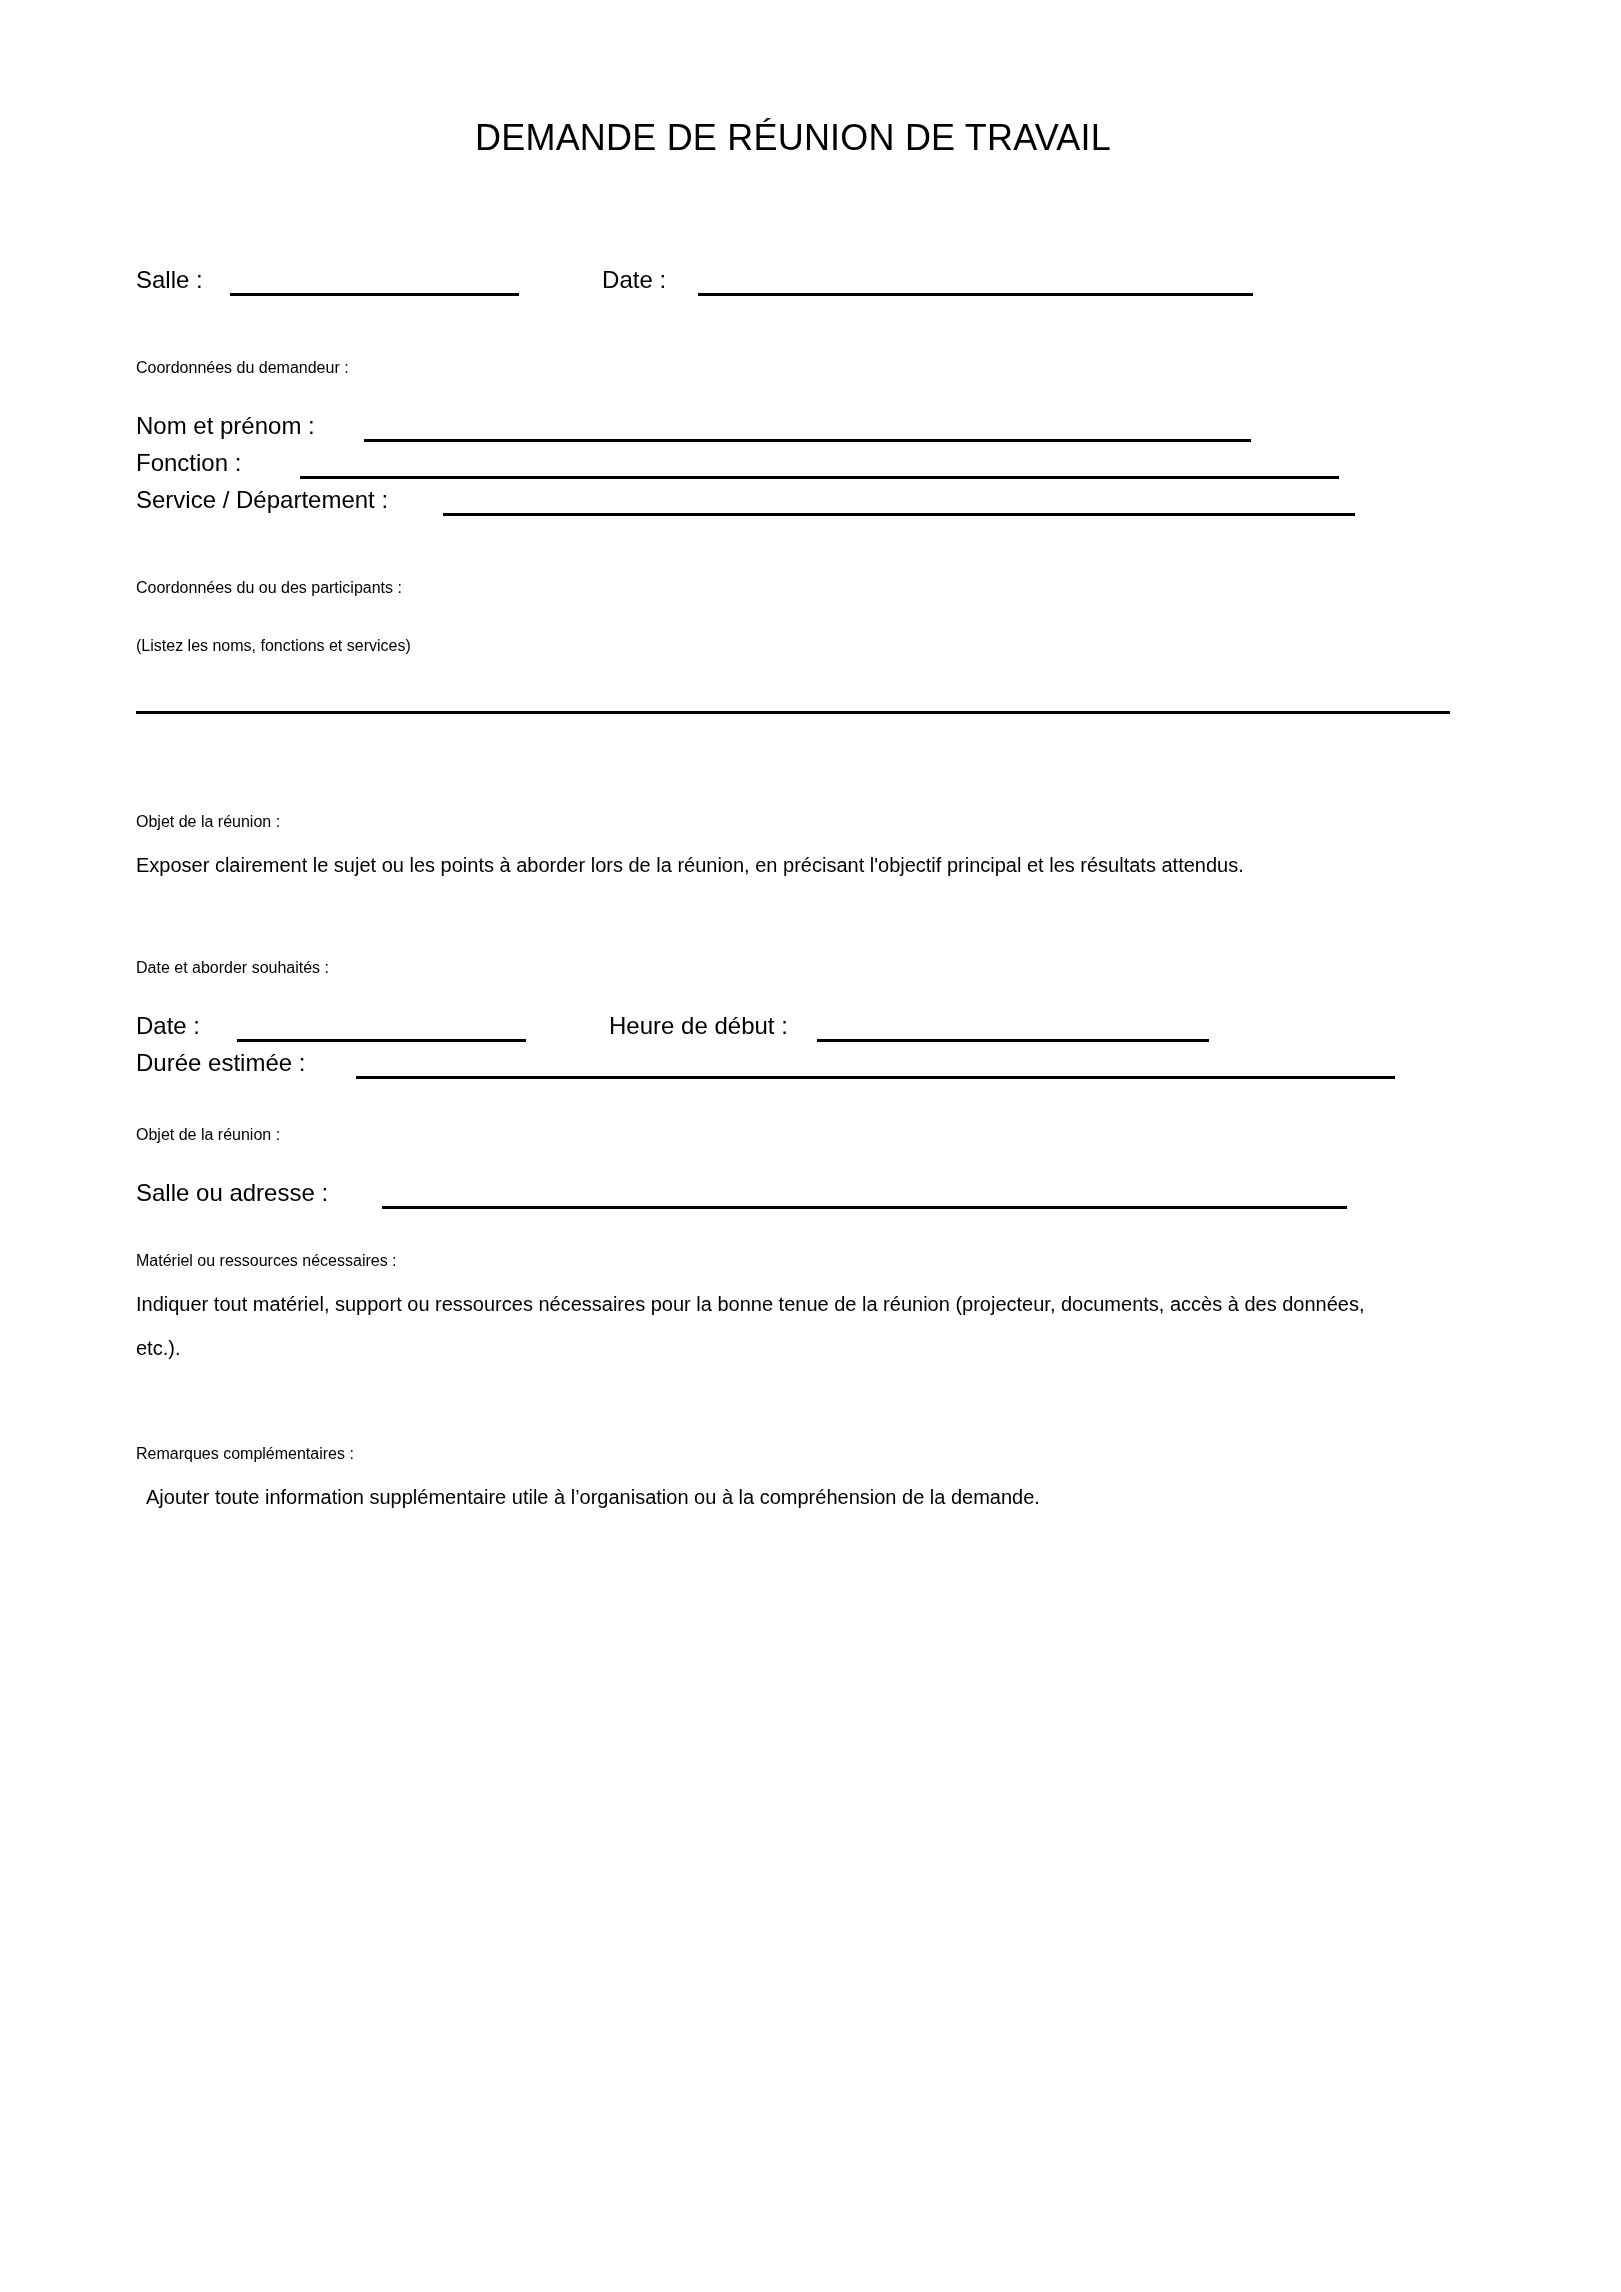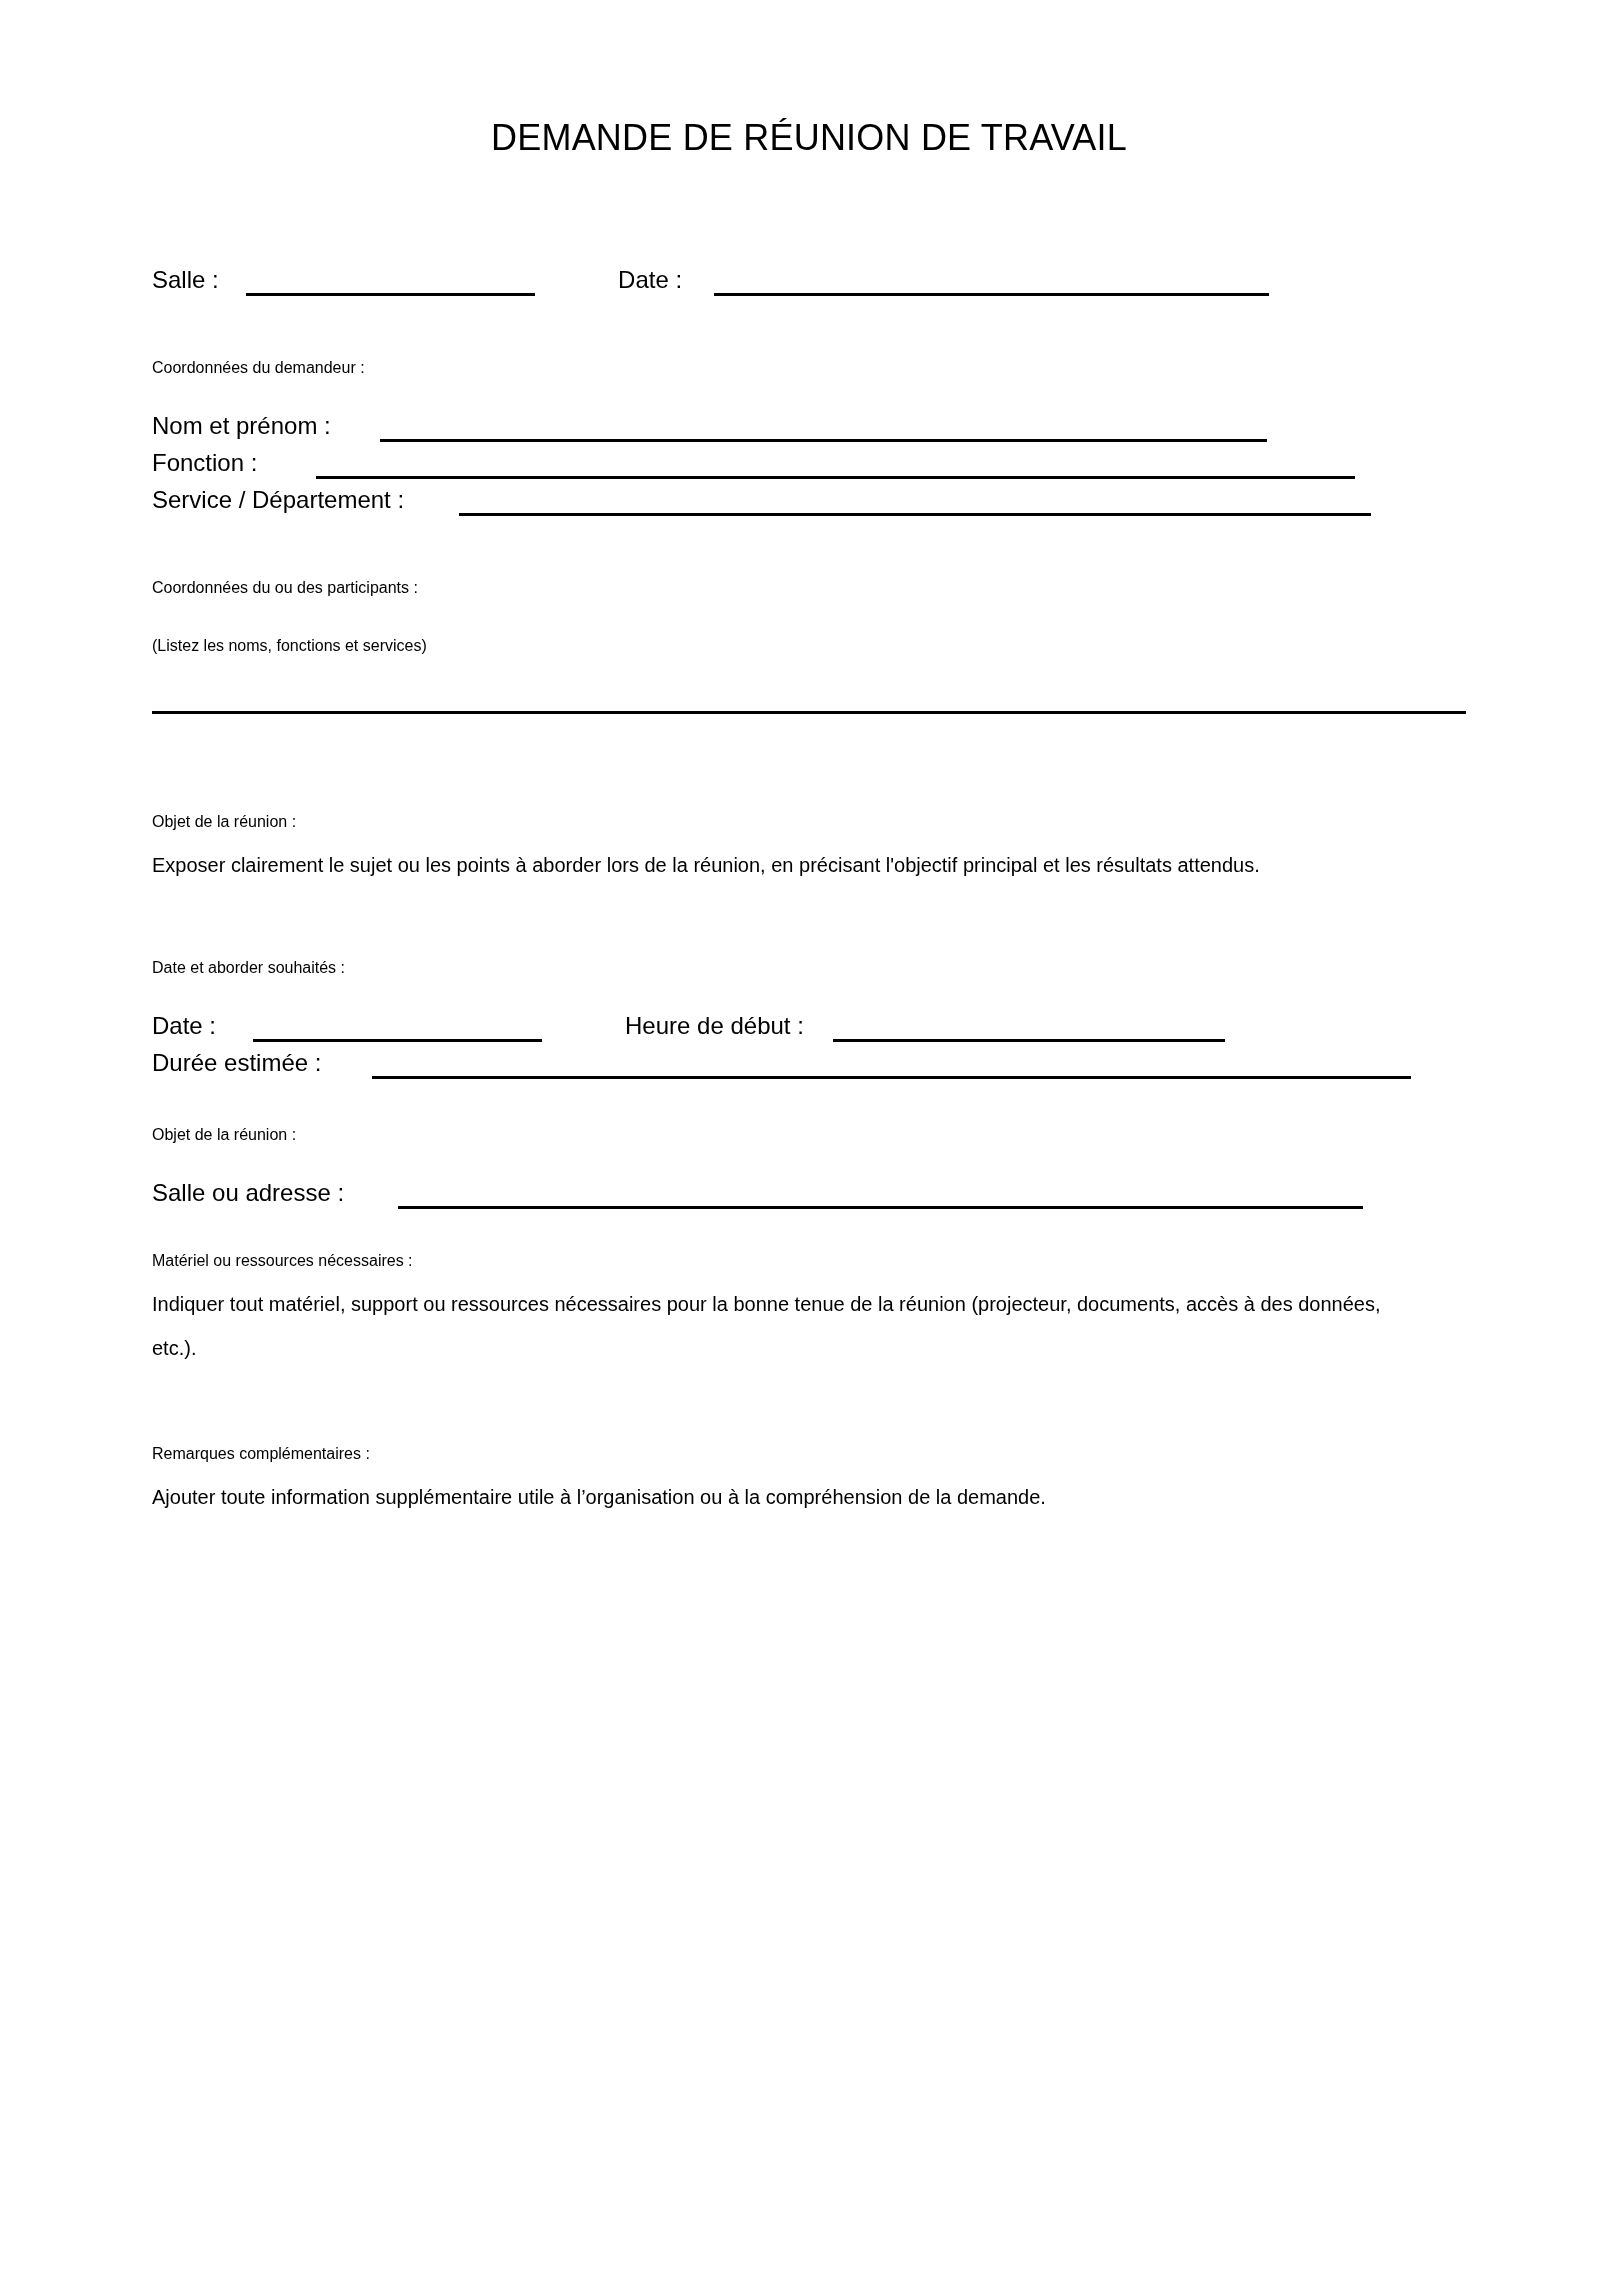--- a/index.html
+++ b/index.html
@@ -16,21 +16,21 @@
   }
   .page {
     position: relative;
     width: 1621px;
     height: 2293px;
     background: #ffffff;
     box-sizing: border-box;
   }
   .content {
     position: absolute;
-    left: 152px;
+    left: 136px;
     top: 0;
     width: 1314px;
   }
 
   
   .doc-title {
     text-align: center;
     font-size: 36px;
     line-height: 43px;
     letter-spacing: 0.2px;
@@ -183,17 +183,17 @@
     <div style="height: 6.9px;"></div>
 
     <div class="para" style="width: 1264px;">Indiquer tout matériel, support ou ressources nécessaires pour la bonne tenue de la réunion (projecteur, documents, accès à des données, etc.).</div>
 
     <div style="height: 69px;"></div>
 
     <div class="heading">Remarques complémentaires :</div>
 
     <div style="height: 6.9px;"></div>
 
-    <div class="para" style="width: 1284px;">Ajouter toute information supplémentaire utile à l’organisation ou à la compréhension de la demande.</div>
+    <div class="para" style="width: 1284px; margin-left: 10px;">Ajouter toute information supplémentaire utile à l’organisation ou à la compréhension de la demande.</div>
 
   </div>
 </div>
 
 
 </body></html>

